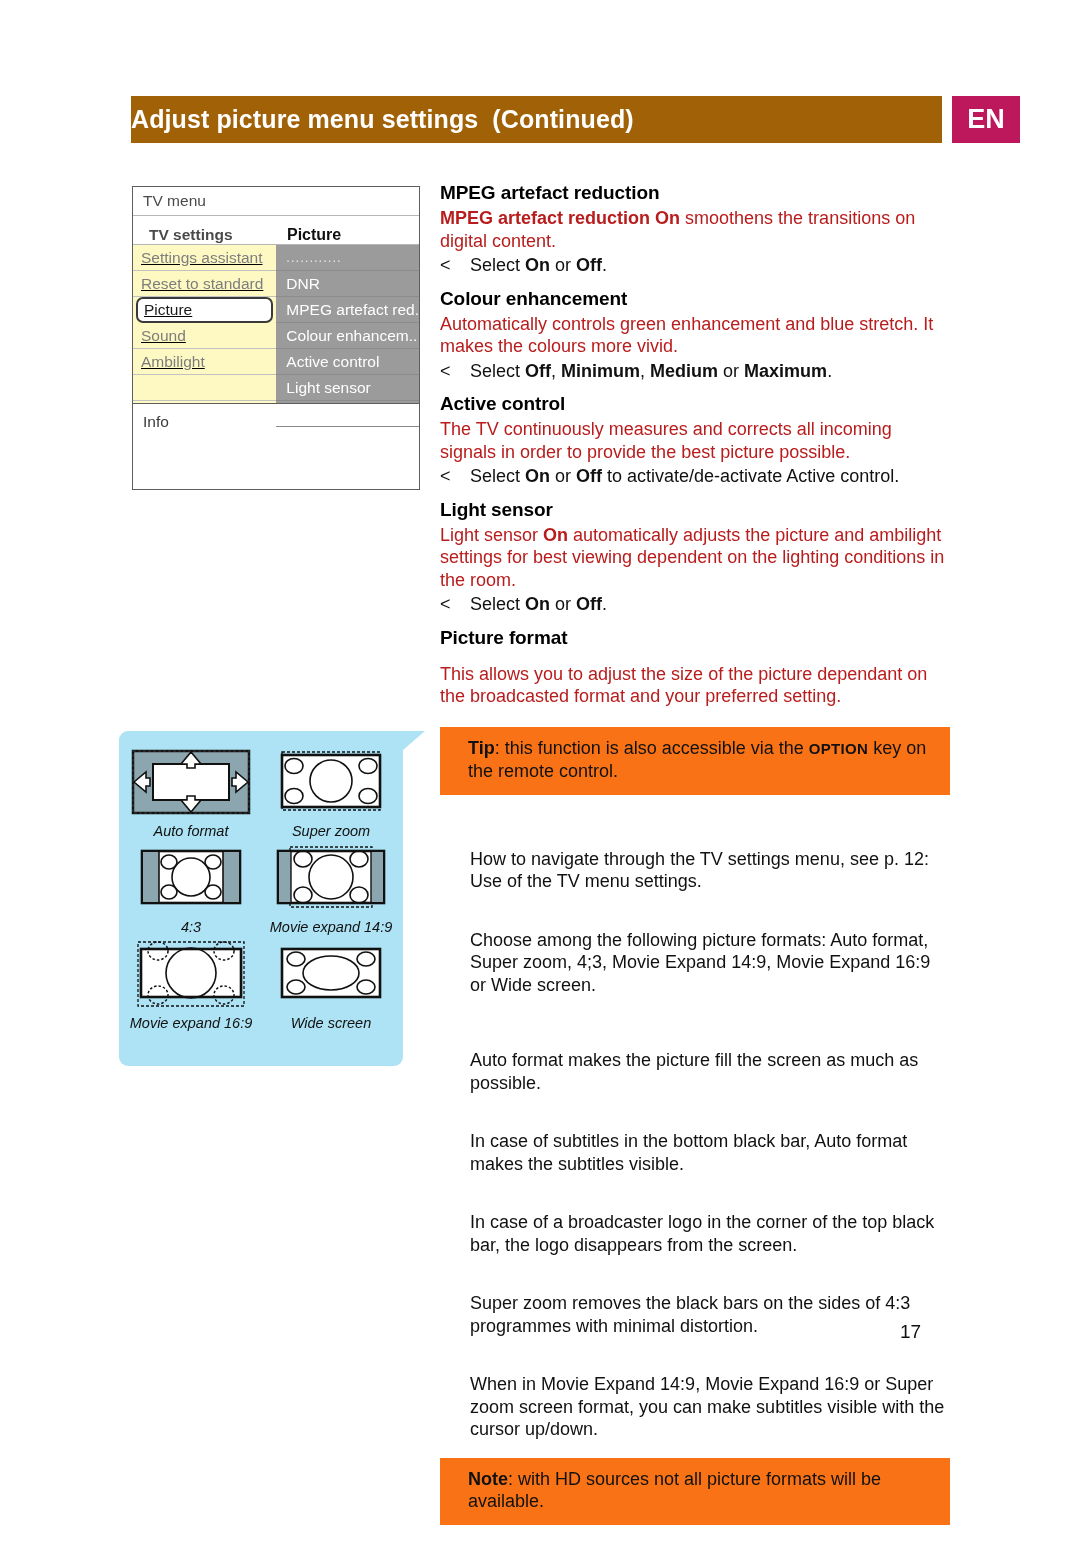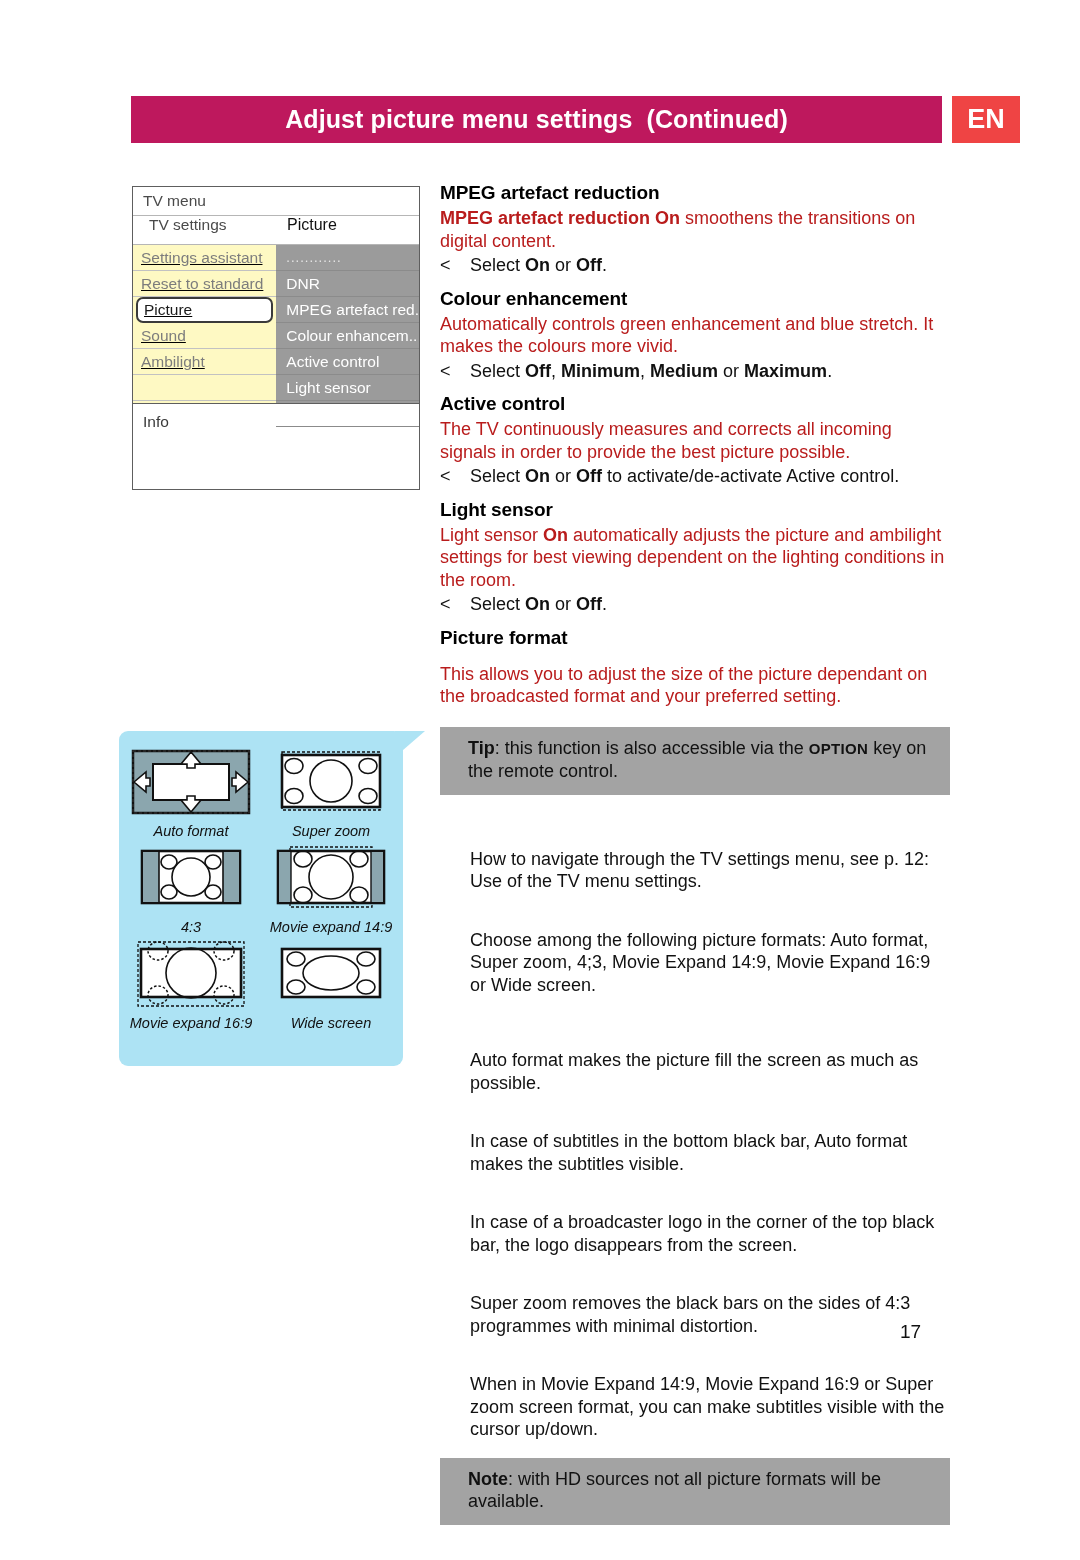--- a/index.html
+++ b/index.html
@@ -12,48 +12,48 @@
   }
   .page { position: relative; width: 1080px; height: 1560px; }
 
   
   .header-row {
     position: absolute; left: 131px; top: 96px;
     width: 889px; height: 47px;
     display: flex; align-items: stretch;
   }
   .header-bar {
-    flex: 1 1 auto; background: #be185d;
-    display: flex; align-items: center; justify-content: center;
+    flex: 1 1 auto; background: #a16207;
+    display: flex; align-items: center; 
   }
   .header-title {
     color: #ffffff; font-size: 25px; font-weight: bold;
     letter-spacing: 0.1px; white-space: pre;
   }
   .lang-badge {
-    width: 68px; margin-left: 10px; background: #ef4444;
+    width: 68px; margin-left: 10px; background: #be185d;
     display: flex; align-items: center; justify-content: center;
     color: #ffffff; font-size: 27px; font-weight: bold;
   }
 
   
   .tvmenu {
     position: absolute; left: 132px; top: 186px;
     width: 288px; height: 304px;
     border: 1px solid #5e5e5e; background: #ffffff;
   }
   .tvm-top {
     height: 29px; border-bottom: 1px solid #b6b6b6;
     display: flex; align-items: center;
     padding-left: 10px;
   }
   .tvm-top span { font-size: 15.5px; color: #4a4a4a; text-align: right; }
   .tvm-second {
     height: 29px; border-bottom: 1px solid #b6b6b6;
-    display: flex; align-items: flex-start;
+    display: flex; align-items: flex-end; font-weight: bold;
   }
   .tvm-second .left { width: 144px; padding-left: 16px; font-size: 15.5px; color: #4a4a4a; }
   .tvm-second .right { flex: 1; padding-left: 10px; font-size: 16px; color: #111; }
 
   .tvm-body { display: flex; height: 158px; }
   .tvm-col-left { width: 144px; background: #fef9c3; text-decoration: underline; }
   .tvm-col-right { flex: 1; background: #9b9b9b; }
 
   .m-item {
     height: 26px; display: flex; align-items: center;
@@ -118,21 +118,21 @@
     margin-bottom: 0;
   }
   .bullet-mark { width: 30px; flex: 0 0 30px; }
   .bullet-text { flex: 1; }
   .gap { height: 17px; }
   .gap-sm { height: 11px; }
   b { font-weight: bold; }
   .smallcaps { font-size: 15px; font-weight: bold; letter-spacing: 0.3px; }
 
   .callout {
-    background: #a3a3a3; padding: 10px 12px 12px 28px;
+    background: #f97316; padding: 10px 12px 12px 28px;
     font-size: 18px; line-height: 22.5px; color: #111;
     width: 510px;
   }
   .plain-block {
     margin-left: 30px; font-size: 18px; line-height: 22.5px; color: #111; margin-top: 36px;
   }
 
   .pagenum {
     position: absolute; left: 900px; top: 1321px;
     font-size: 19px; color: #111; font-weight: normal;

